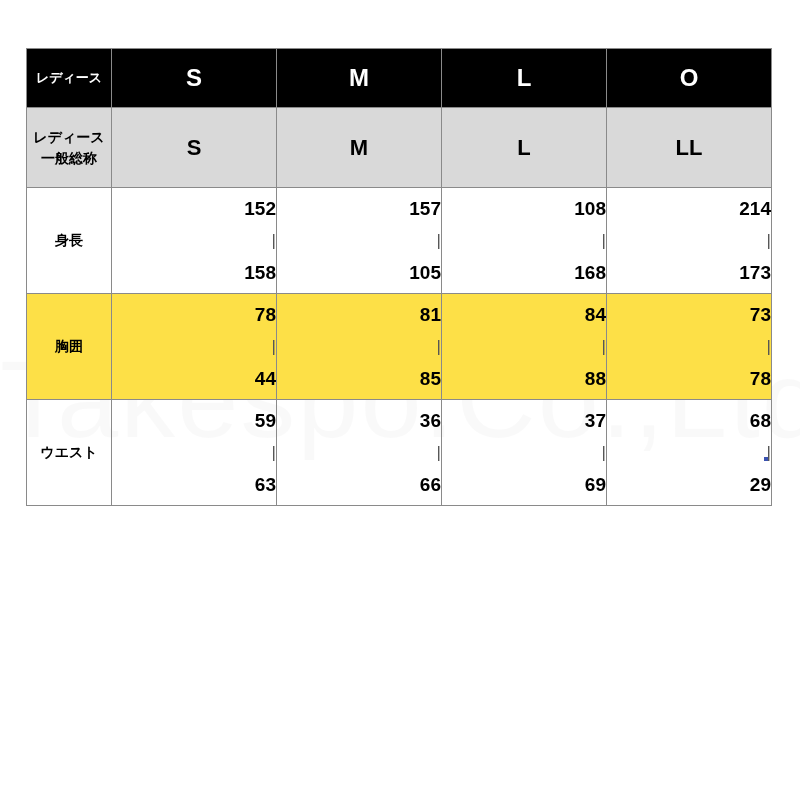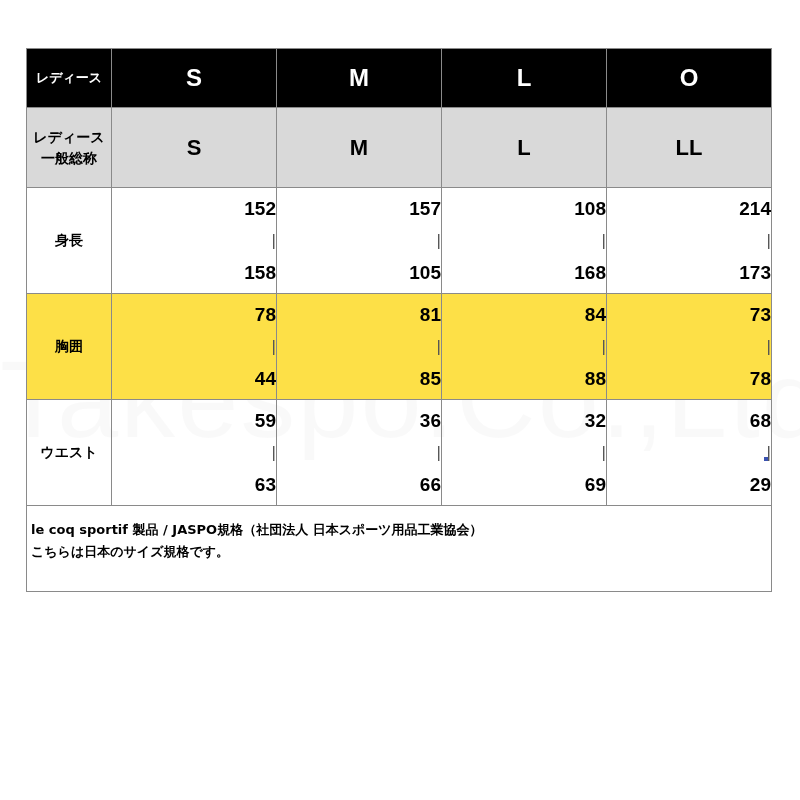--- a/index.html
+++ b/index.html
@@ -136,36 +136,30 @@
         </td>
     <td>
           <div class="range">
             <span>36</span>
             <span class="sep">|</span>
             <span>66</span>
           </div>
         </td>
     <td>
           <div class="range">
-            <span>32</span>
+            <span>37</span>
             <span class="sep">|</span>
             <span>69</span>
           </div>
         </td>
     <td>
           <div class="range">
             <span>68</span>
             <span class="sep">|</span>
             <span>29</span>
           </div>
         </td>
   </tr>
 
-  <tr class="r-foot">
-    <td colspan="5">
-      <div>le coq sportif 製品 / JASPO規格（社団法人 日本スポーツ用品工業協会）</div>
-      <div>こちらは日本のサイズ規格です。</div>
-    </td>
-  </tr>
 </tbody>
   </table>
 
 <div class="corner"></div>
 
 </body></html>

